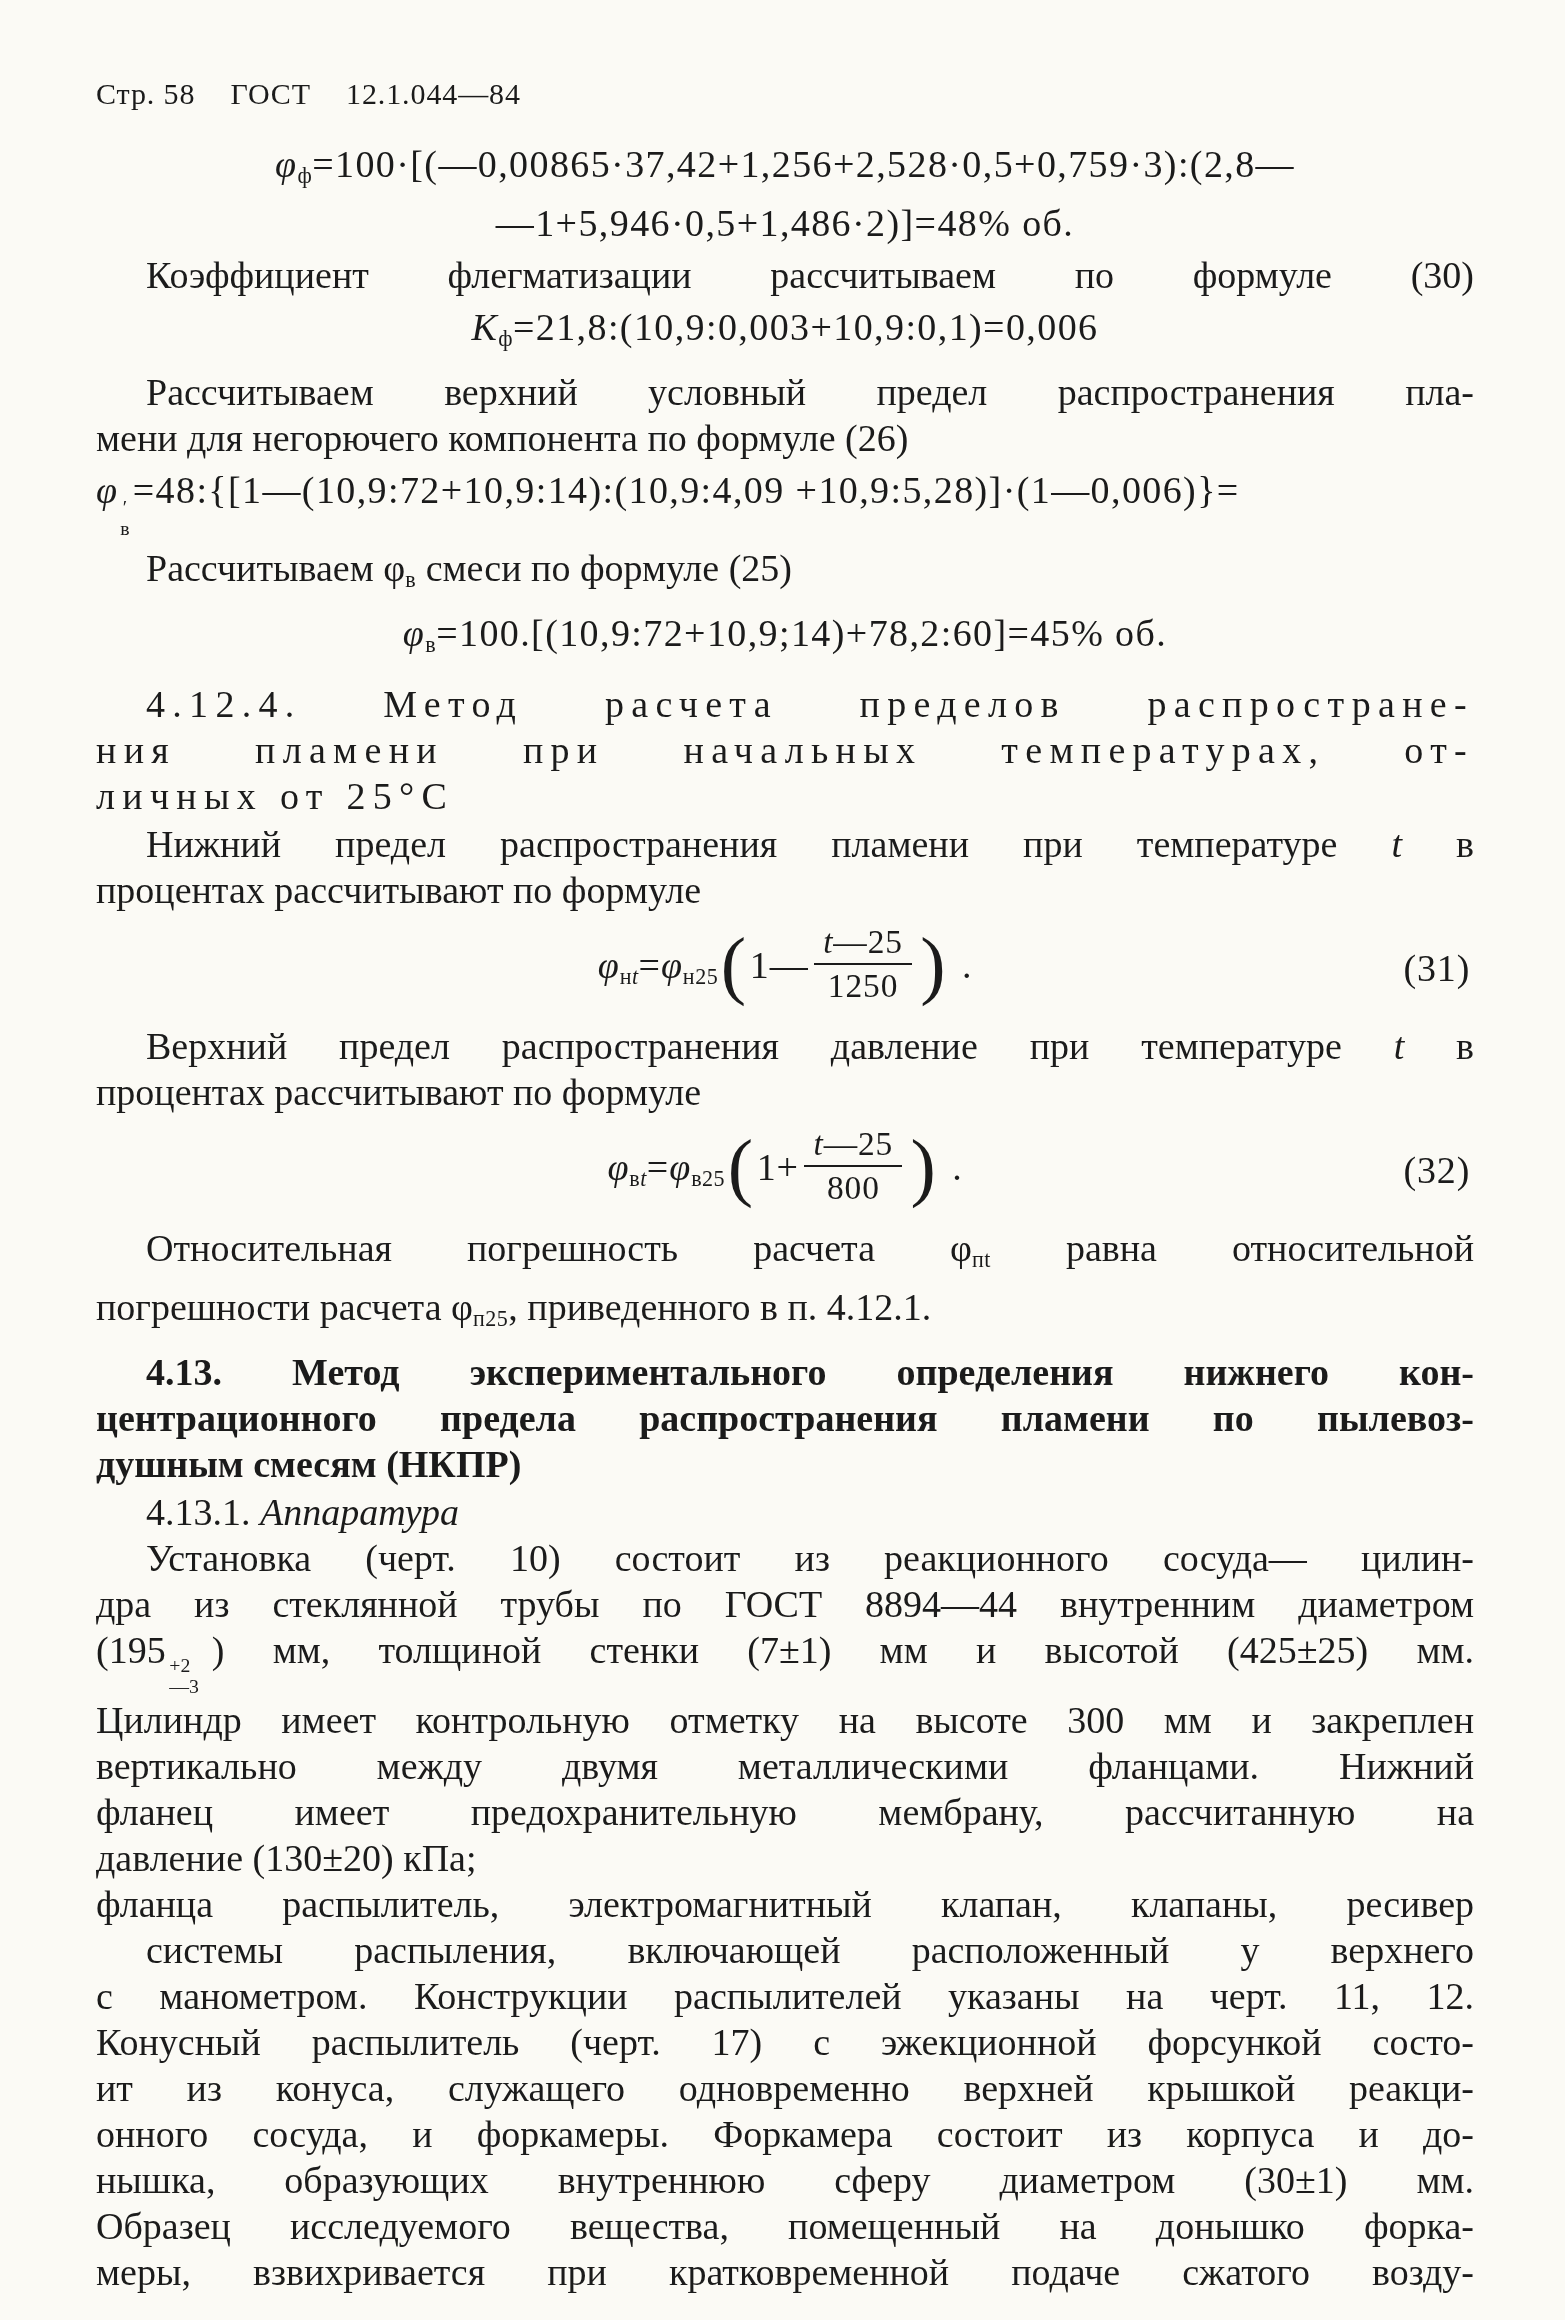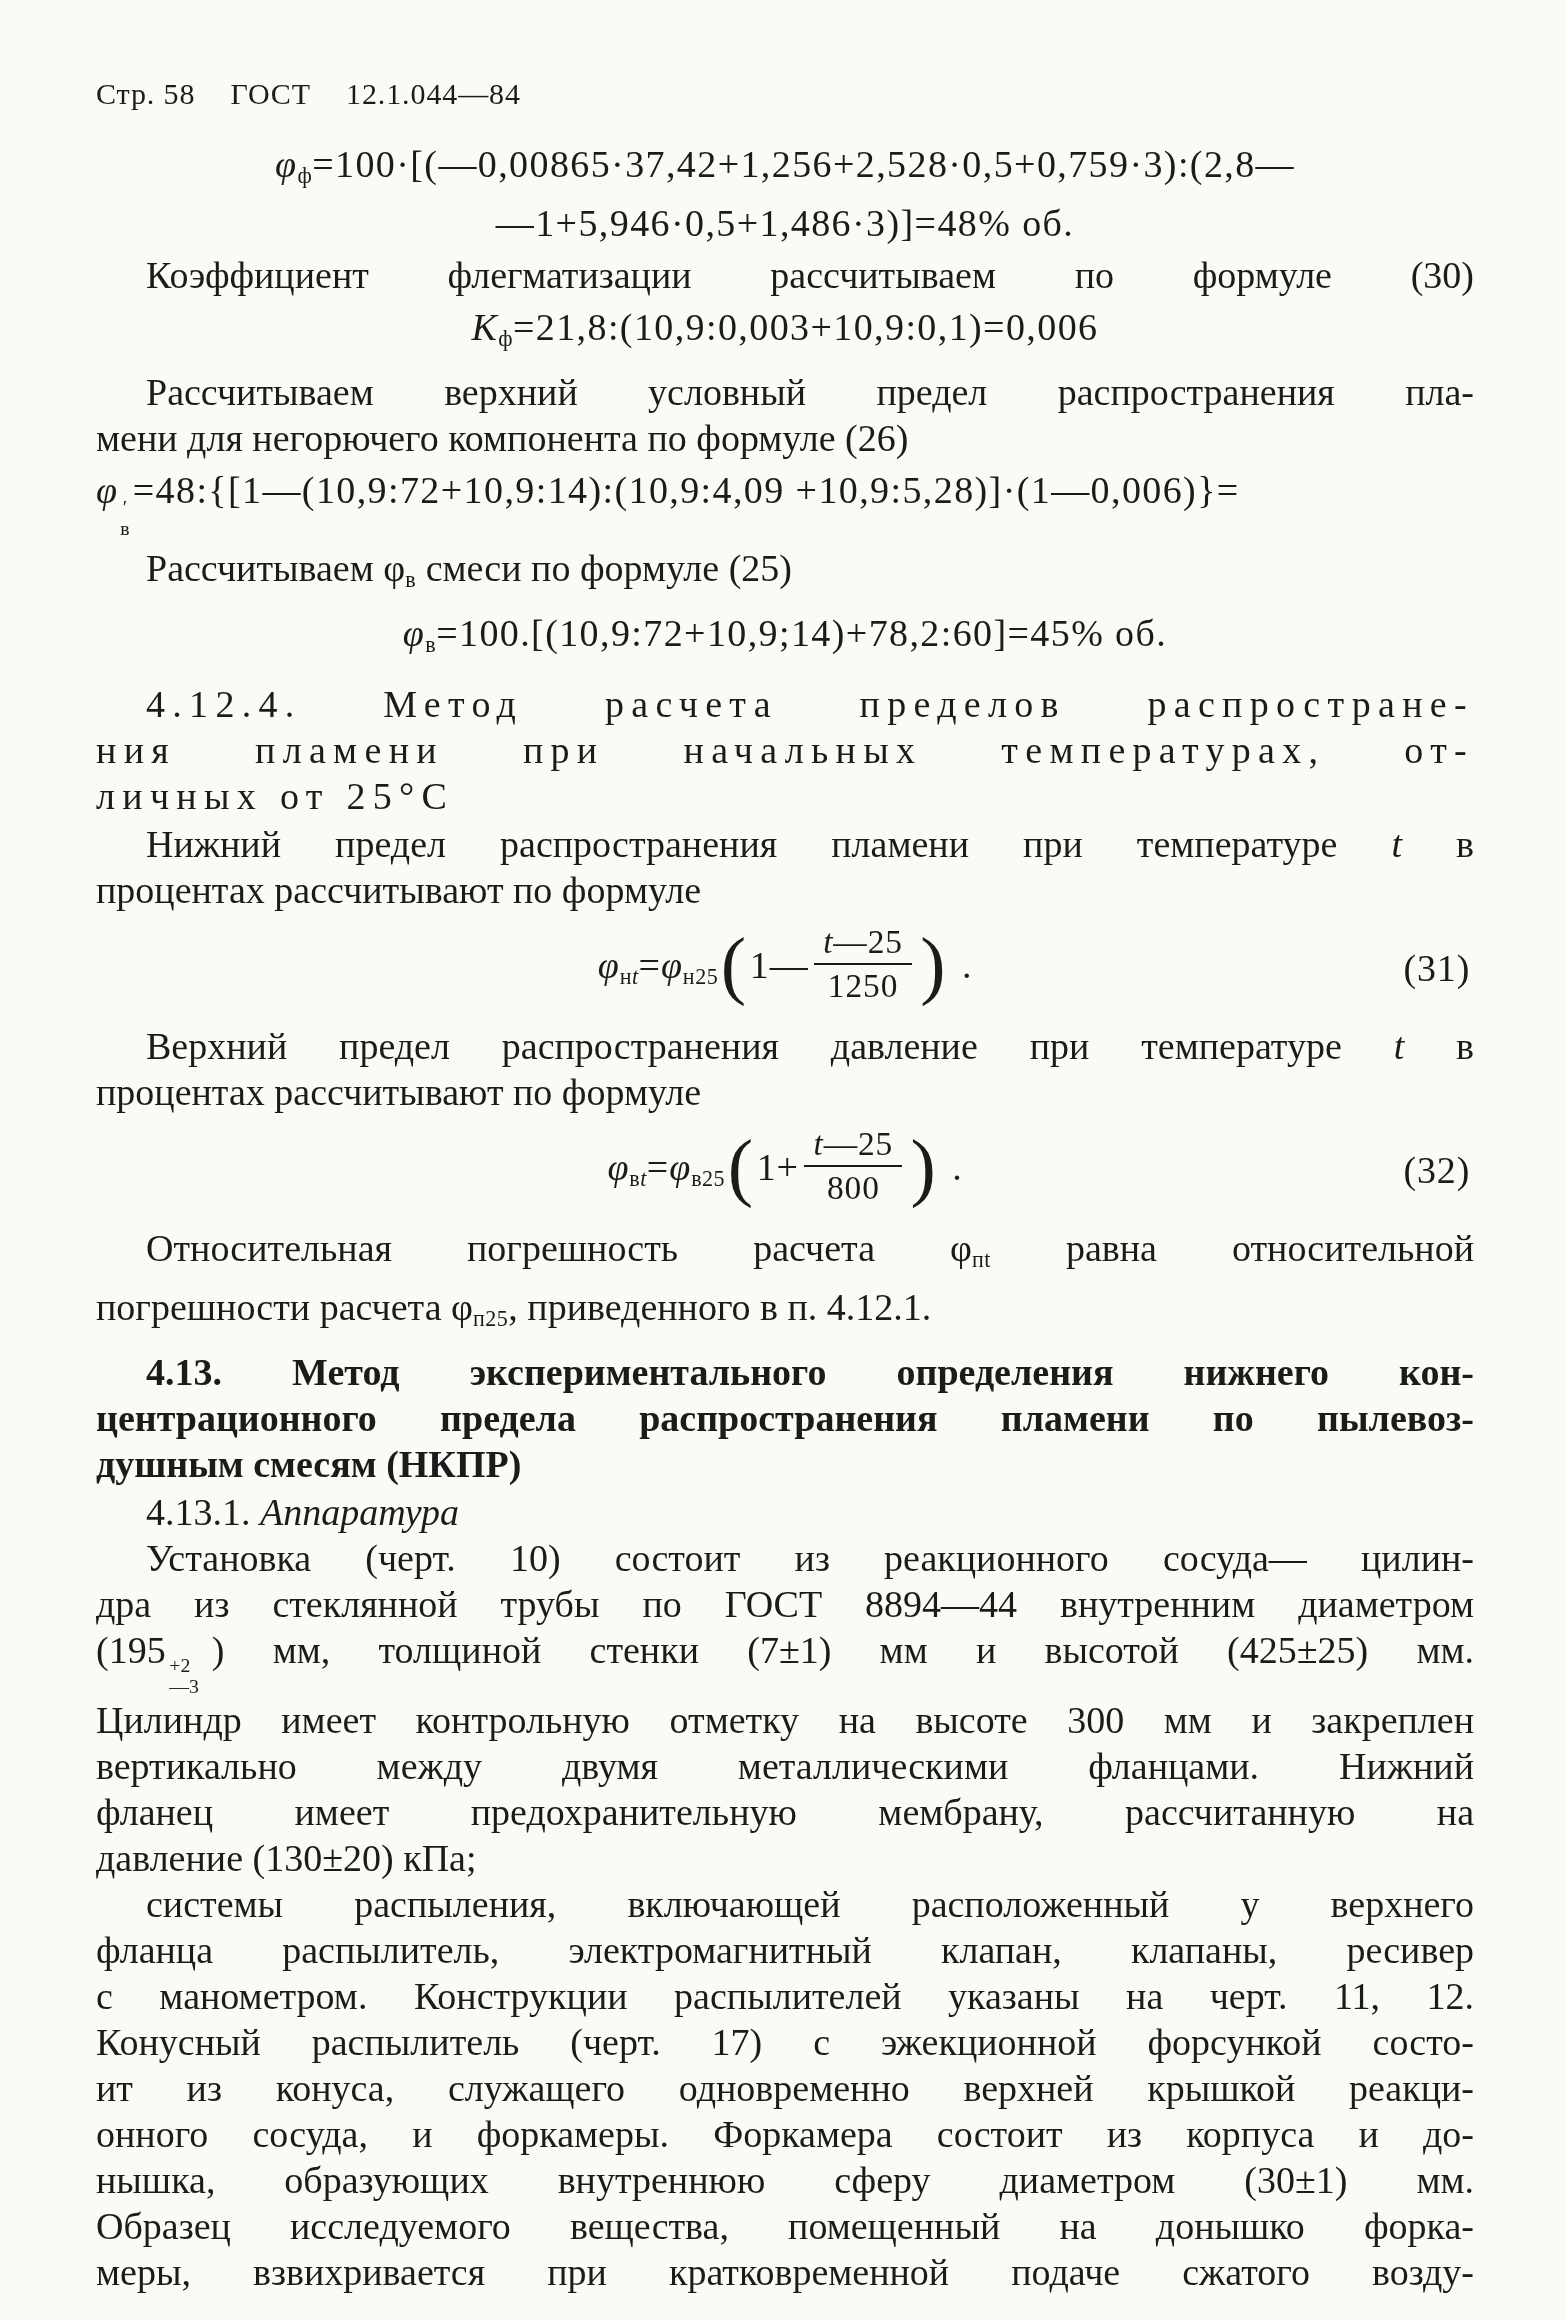--- a/index.html
+++ b/index.html
@@ -58,21 +58,21 @@
 <div class="page">
 
   <header class="doc-header">
     <span class="h-item">Стр. 58</span><span class="h-item">ГОСТ</span><span class="h-item">12.1.044—84</span>
   </header>
 
   <main class="content">
 
     <div class="formula">
       <div class="ln ctr"><span class="fv">φ</span><sub>ф</sub><span>=100·[(—0,00865·37,42+1,256+2,528·0,5+0,759·3):(2,8—</span></div>
-      <div class="ln ctr">—1+5,946·0,5+1,486·3)]=48% об.</div>
+      <div class="ln ctr">—1+5,946·0,5+1,486·2)]=48% об.</div>
     </div>
 
     <div class="ln j ind">Коэффициент флегматизации рассчитываем по формуле (30)</div>
 
     <div class="formula">
       <div class="ln ctr"><span class="fv">К</span><sub>ф</sub><span>=21,8:(10,9:0,003+10,9:0,1)=0,006</span></div>
     </div>
 
     <div>
       <div class="ln j ind">Рассчитываем верхний условный предел распространения пла-</div>
@@ -144,22 +144,22 @@
             <span>+2</span>
             <span>—3</span>
           </span><span>) мм, толщиной стенки (7±1) мм и высотой (425±25) мм.</span></div>
       <div class="ln j">Цилиндр имеет контрольную отметку на высоте 300 мм и закреплен</div>
       <div class="ln j">вертикально между двумя металлическими фланцами. Нижний</div>
       <div class="ln j">фланец имеет предохранительную мембрану, рассчитанную на</div>
       <div class="ln left">давление (130±20) кПа;</div>
     </div>
 
     <div>
+      <div class="ln j">фланца распылитель, электромагнитный клапан, клапаны, ресивер</div>
       <div class="ln j ind">системы распыления, включающей расположенный у верхнего</div>
-      <div class="ln j">фланца распылитель, электромагнитный клапан, клапаны, ресивер</div>
       <div class="ln j">с манометром. Конструкции распылителей указаны на черт. 11, 12.</div>
       <div class="ln j">Конусный распылитель (черт. 17) с эжекционной форсункой состо-</div>
       <div class="ln j">ит из конуса, служащего одновременно верхней крышкой реакци-</div>
       <div class="ln j">онного сосуда, и форкамеры. Форкамера состоит из корпуса и до-</div>
       <div class="ln j">нышка, образующих внутреннюю сферу диаметром (30±1) мм.</div>
       <div class="ln j">Образец исследуемого вещества, помещенный на донышко форка-</div>
       <div class="ln j">меры, взвихривается при кратковременной подаче сжатого возду-</div>
     </div>
 
   </main>

